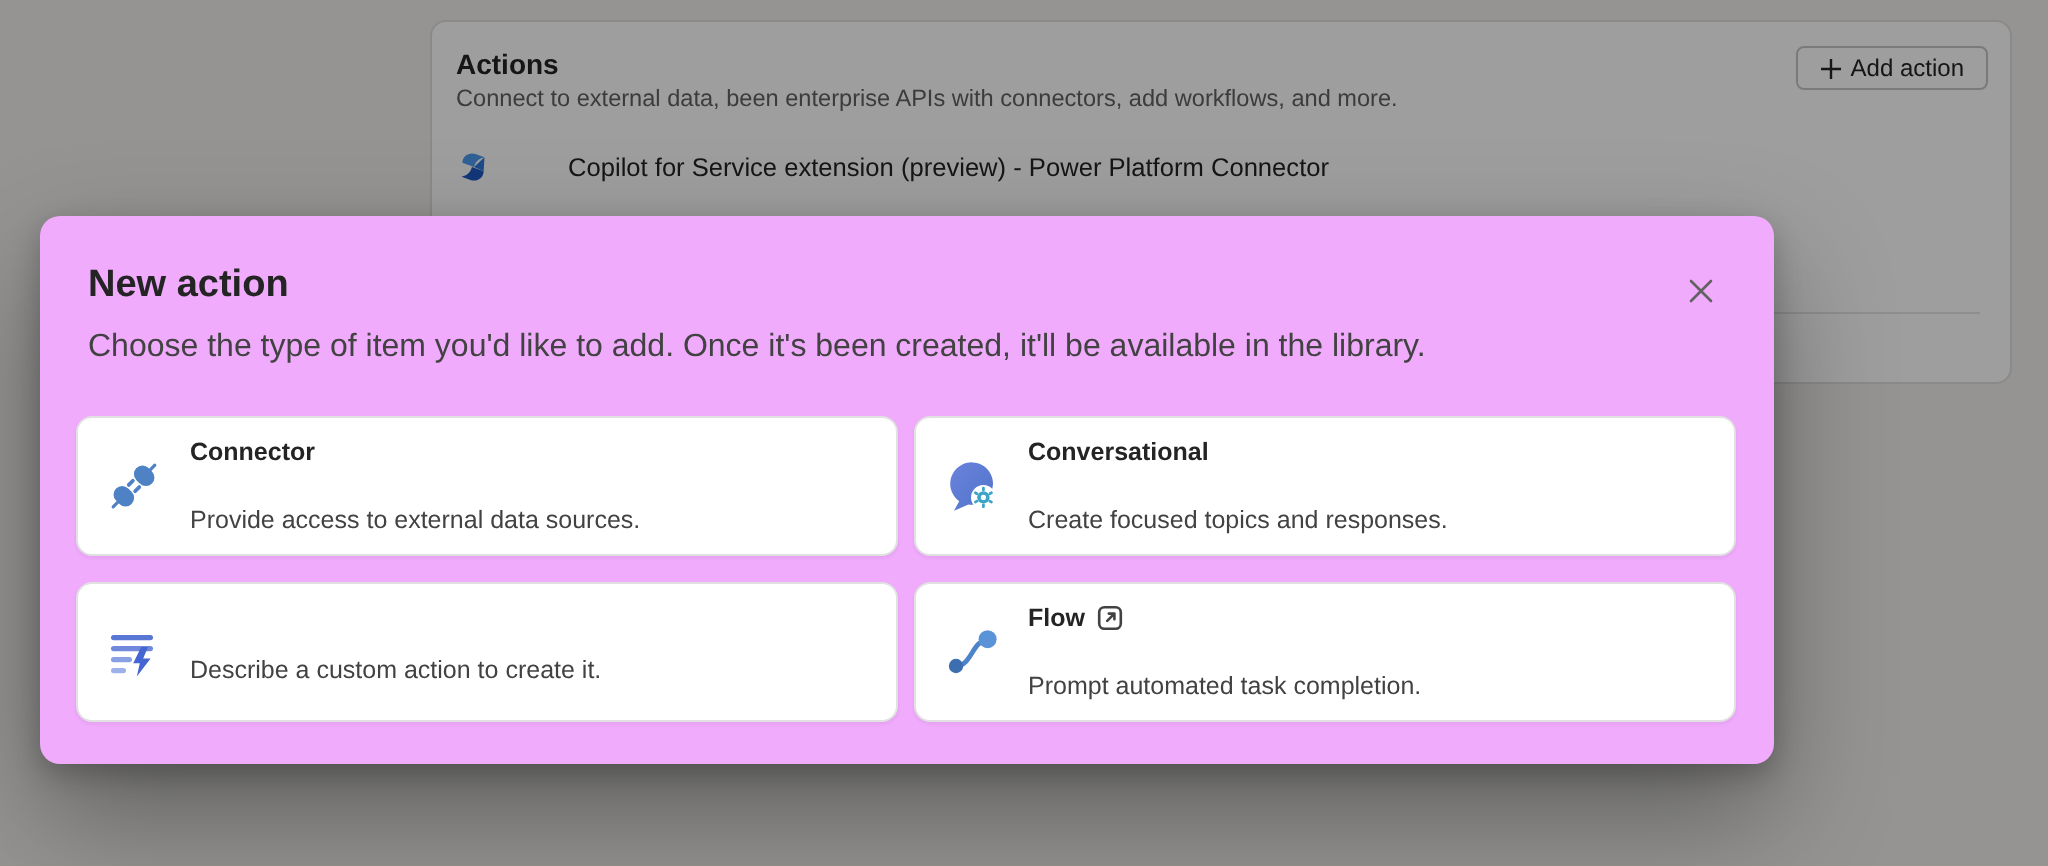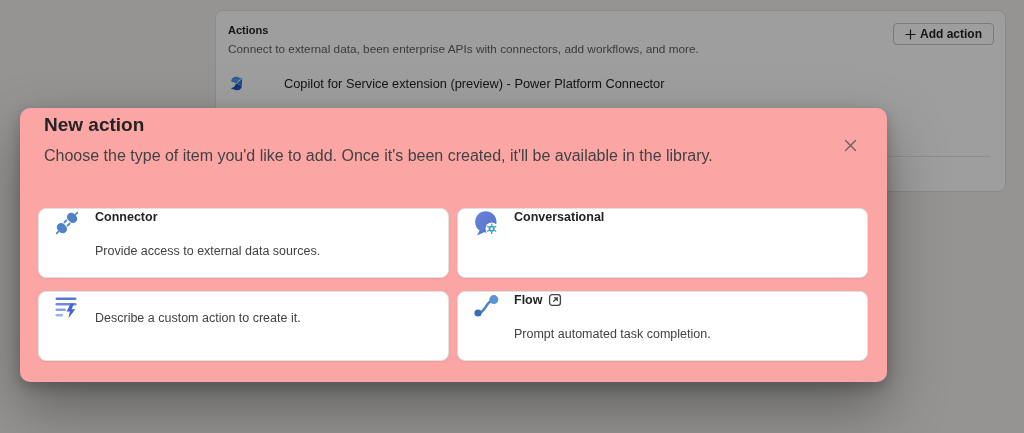--- a/index.html
+++ b/index.html
@@ -11,21 +11,21 @@
   .stage{position:relative;width:1024px;height:433px;background:#f0efee;}
 
   
   .bg-panel{
     position:absolute;left:215px;top:10px;width:791px;height:182px;
     background:#ffffff;border:1px solid #e1dfdd;border-radius:8px;
     box-sizing:border-box;
   }
   .bg-panel-title{
     position:absolute;left:12px;top:13px;
-    font-size:11px;font-weight:700;color:#242424;
+    font-size:14px;font-weight:700;color:#242424;
   }
   .bg-panel-desc{
     position:absolute;left:12px;top:31px;
     font-size:11.8px;color:#616161;
   }
   .bg-list{position:absolute;left:12px;top:52px;right:16px;}
   .bg-row{display:flex;align-items:center;height:26px;margin-top:7px;cursor:pointer;}
   .bg-row .logo{width:17px;height:17px;flex:0 0 17px;margin-right:7px;position:relative;}
   .bg-row .label{font-size:12.8px;color:#242424;white-space:nowrap;margin-left:32px;}
   .data8-badge{
@@ -33,54 +33,54 @@
     display:flex;align-items:center;justify-content:center;
   }
   .data8-badge span{font-size:5px;color:#ffffff;font-weight:700;letter-spacing:0;}
   .bg-divider{
     position:absolute;left:13px;right:15px;top:145px;height:1px;background:#e8e6e4;
   }
   .add-btn{
     position:absolute;top:12px;right:11px;height:22px;
     display:inline-flex;align-items:center;gap:4px;
     background:#ffffff;border:1px solid #c8c6c4;border-radius:4px;
-    padding:0 11px;font-size:12px;font-weight:700;color:#242424;cursor:pointer;
+    padding:0 11px;font-size:12px;font-weight:400;color:#242424;cursor:pointer;
     box-sizing:border-box;
   }
 
   
   .scrim{
     position:absolute;inset:0;background:rgba(0,0,0,0.38);z-index:5;
   }
 
   
   .dialog{
     position:absolute;left:20px;top:108px;width:867px;height:274px;z-index:10;
-    background:#fca5a5;border-radius:10px;box-sizing:border-box;
+    background:#f0abfc;border-radius:10px;box-sizing:border-box;
     box-shadow:0 26px 58px rgba(0,0,0,0.35), 0 5px 14px rgba(0,0,0,0.22);
-    padding:4px 18px 0 24px;
+    padding:22px 18px 0 24px;
   }
   .dialog-title{
     font-size:19px;font-weight:600;color:#242424;line-height:26px;
   }
   .dialog-subtitle{
     margin-top:10px;font-size:16px;color:#424242;line-height:16px;
   }
   .dialog-close{
     position:absolute;top:24px;right:24px;width:26px;height:26px;
     display:flex;align-items:center;justify-content:center;
     border-radius:4px;cursor:pointer;background:transparent;border:none;padding:0;
   }
   .cards{
     position:absolute;left:18px;right:19px;top:100px;
     display:grid;grid-template-columns:1fr 1fr;column-gap:8px;row-gap:13px;
   }
   .card{
     height:70px;background:#ffffff;border:1px solid #e1e1e1;border-radius:8px;
-    box-sizing:border-box;display:flex;align-items:flex-start;
+    box-sizing:border-box;display:flex;align-items:center;
     padding-left:14px;cursor:pointer;box-shadow:0 1px 2px rgba(0,0,0,0.06);
   }
   .card .cicon{width:28px;height:28px;flex:0 0 28px;margin-right:14px;}
   .card .ctext{display:flex;flex-direction:column;}
   .card .ctitle{font-size:12.5px;font-weight:600;color:#242424;line-height:16px;display:flex;align-items:center;gap:6px;}
   .card .cdesc{font-size:12.5px;color:#424242;line-height:16px;margin-top:18px;}
 </style>
 </head>
 <body>
 
@@ -175,20 +175,21 @@
                 <rect x="19" y="22.8" width="1.4" height="2.2" rx="0.6" transform="rotate(60 19.7 19.7)"></rect>
                 <rect x="19" y="14.4" width="1.4" height="2.2" rx="0.6" transform="rotate(120 19.7 19.7)"></rect>
                 <rect x="19" y="22.8" width="1.4" height="2.2" rx="0.6" transform="rotate(120 19.7 19.7)"></rect>
               </g>
             </g>
             <circle cx="19.7" cy="19.7" r="1.3" fill="#ffffff"></circle>
           </svg>
         </span>
         <span class="ctext">
           <span class="ctitle">Conversational</span>
+          <span class="cdesc">Create focused topics and responses.</span>
         </span>
       </div>
 
       <div class="card">
         <span class="cicon">
           <svg width="28" height="28" viewBox="0 0 28 28">
             <rect x="2.5" y="5.5" width="21" height="2.6" rx="1.3" fill="#5a76d4"></rect>
             <rect x="2.5" y="11" width="21" height="2.6" rx="1.3" fill="#7089dc"></rect>
             <rect x="2.5" y="16.5" width="10.5" height="2.6" rx="1.3" fill="#8aa0e4"></rect>
             <rect x="2.5" y="22" width="7.5" height="2.6" rx="1.3" fill="#9db1ea"></rect>

